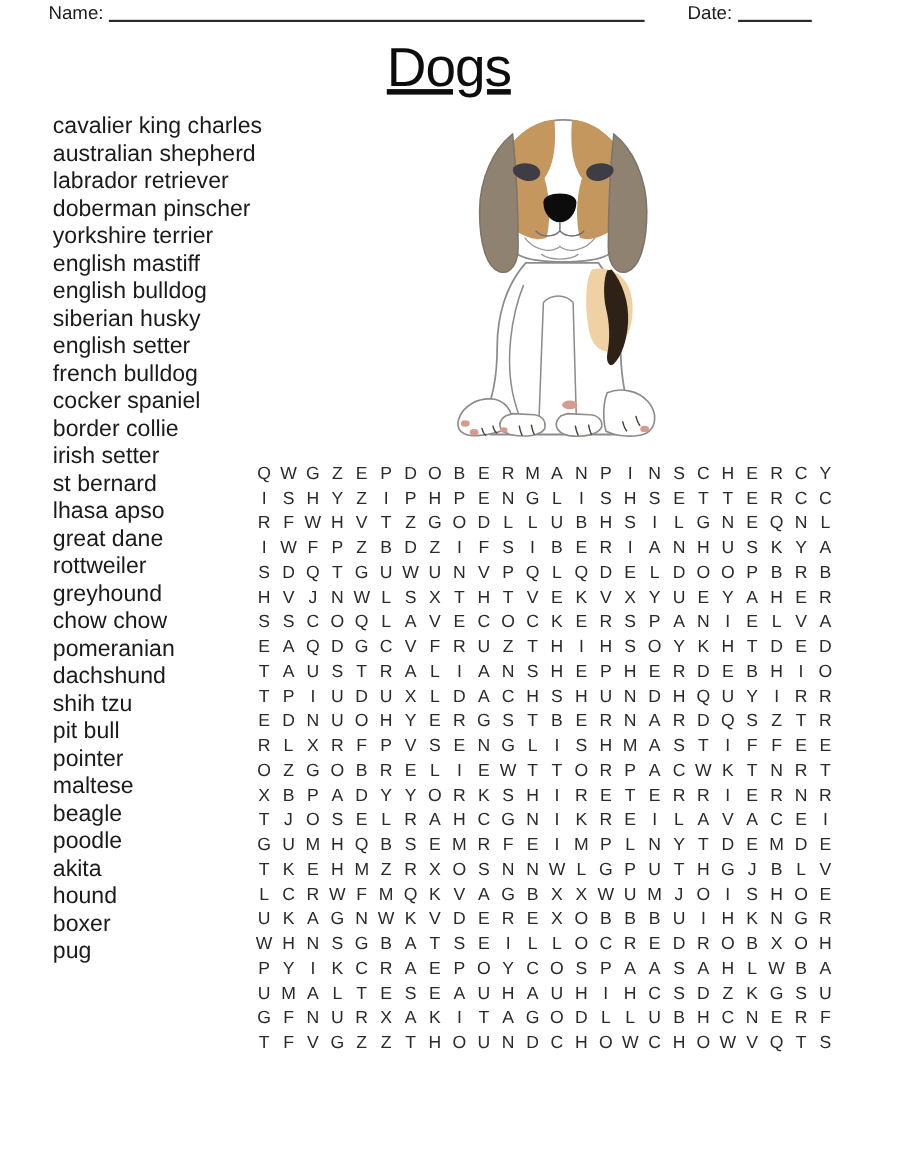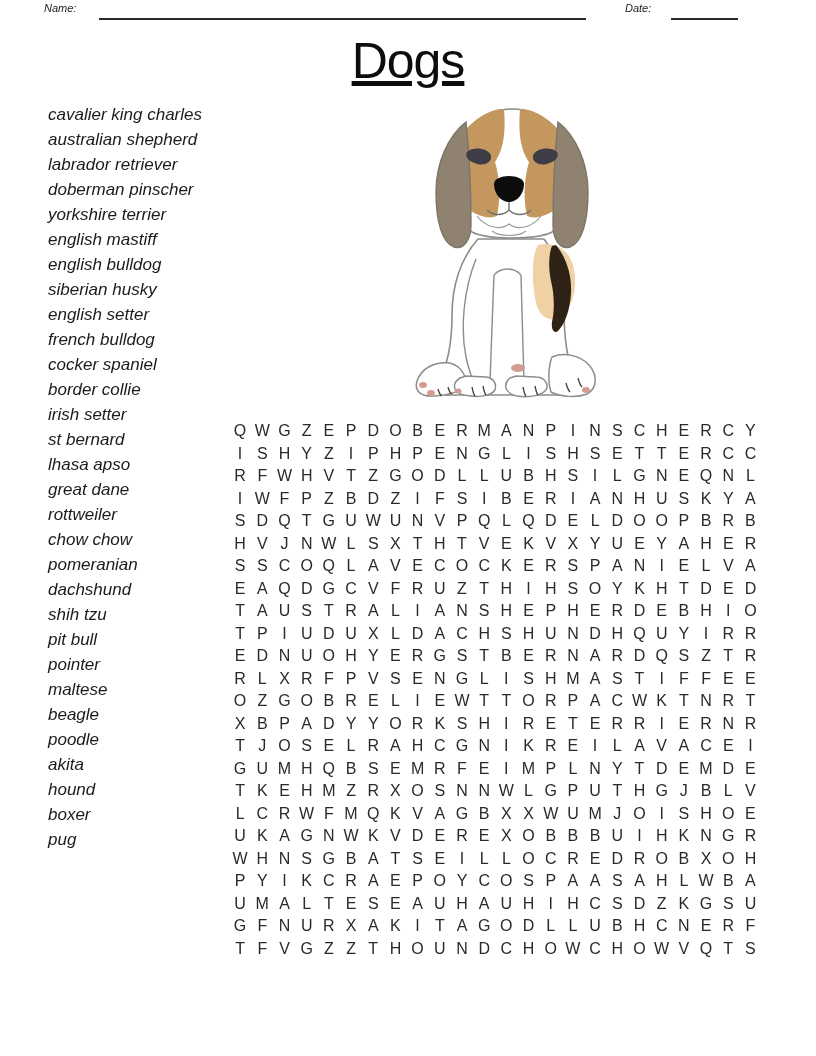--- a/index.html
+++ b/index.html
@@ -3,39 +3,39 @@
 <meta charset="utf-8">
 <style>
   html,body{margin:0;padding:0;}
   body{
     width:816px;height:1056px;position:relative;background:#ffffff;
     font-family:"Liberation Sans",sans-serif;color:#1f1f1f;overflow:hidden;
   }
   .page{position:absolute;inset:0;}
 
   
-  .hdr-label{position:absolute;top:2px;font-size:11px;color:#1c1c1c;font-style:italic;}
+  .hdr-label{position:absolute;top:2px;font-size:17px;color:#1c1c1c;}
   #name-label{left:44px;}
   #date-label{left:625px;}
   .hdr-line{position:absolute;top:0;height:18px;border-bottom:2px solid #2b2b2b;}
   #name-line{left:99px;width:487px;}
   #date-line{left:671px;width:67px;}
 
   
   .title{
     position:absolute;top:34px;left:0;width:100%;text-align:center;
     font-size:50px;line-height:1.1;color:#0d0d0d;letter-spacing:-1px;text-decoration:underline;
   }
 
   
   .word-list{
     position:absolute;left:48px;top:102px;margin:0;padding:0;list-style:none;
   }
   .word-list li{
-    height:25px;line-height:25px;font-size:17px;color:#1b1b1b;white-space:nowrap;font-style:italic;
+    height:25px;line-height:25px;font-size:21px;color:#1b1b1b;white-space:nowrap;
   }
 
   
   .puzzle-grid{
     position:absolute;left:229px;top:420px;
     display:grid;grid-template-columns:repeat(24,22.2px);grid-auto-rows:22.5px;
   }
   .puzzle-grid .cell{
     display:flex;align-items:center;justify-content:center;
     font-size:16px;color:#2a2a2a;
@@ -67,20 +67,21 @@
       <li>siberian husky</li>
       <li>english setter</li>
       <li>french bulldog</li>
       <li>cocker spaniel</li>
       <li>border collie</li>
       <li>irish setter</li>
       <li>st bernard</li>
       <li>lhasa apso</li>
       <li>great dane</li>
       <li>rottweiler</li>
+      <li>greyhound</li>
       <li>chow chow</li>
       <li>pomeranian</li>
       <li>dachshund</li>
       <li>shih tzu</li>
       <li>pit bull</li>
       <li>pointer</li>
       <li>maltese</li>
       <li>beagle</li>
       <li>poodle</li>
       <li>akita</li>

